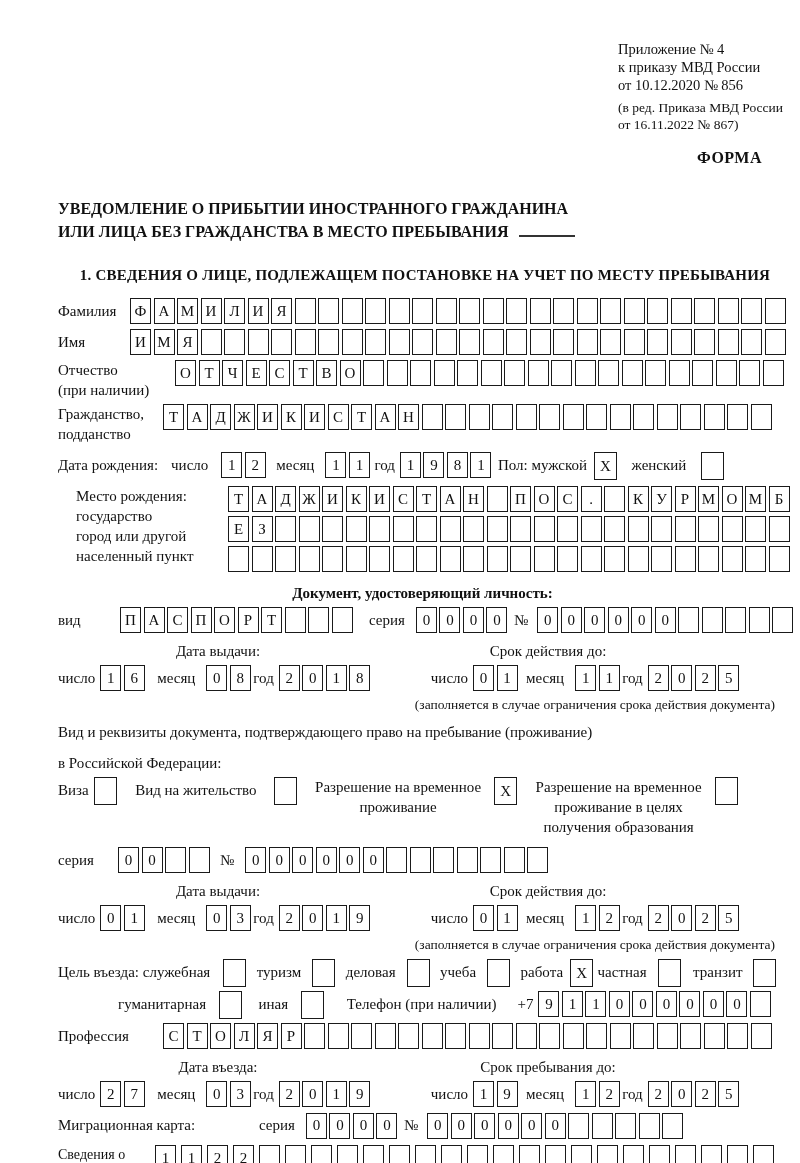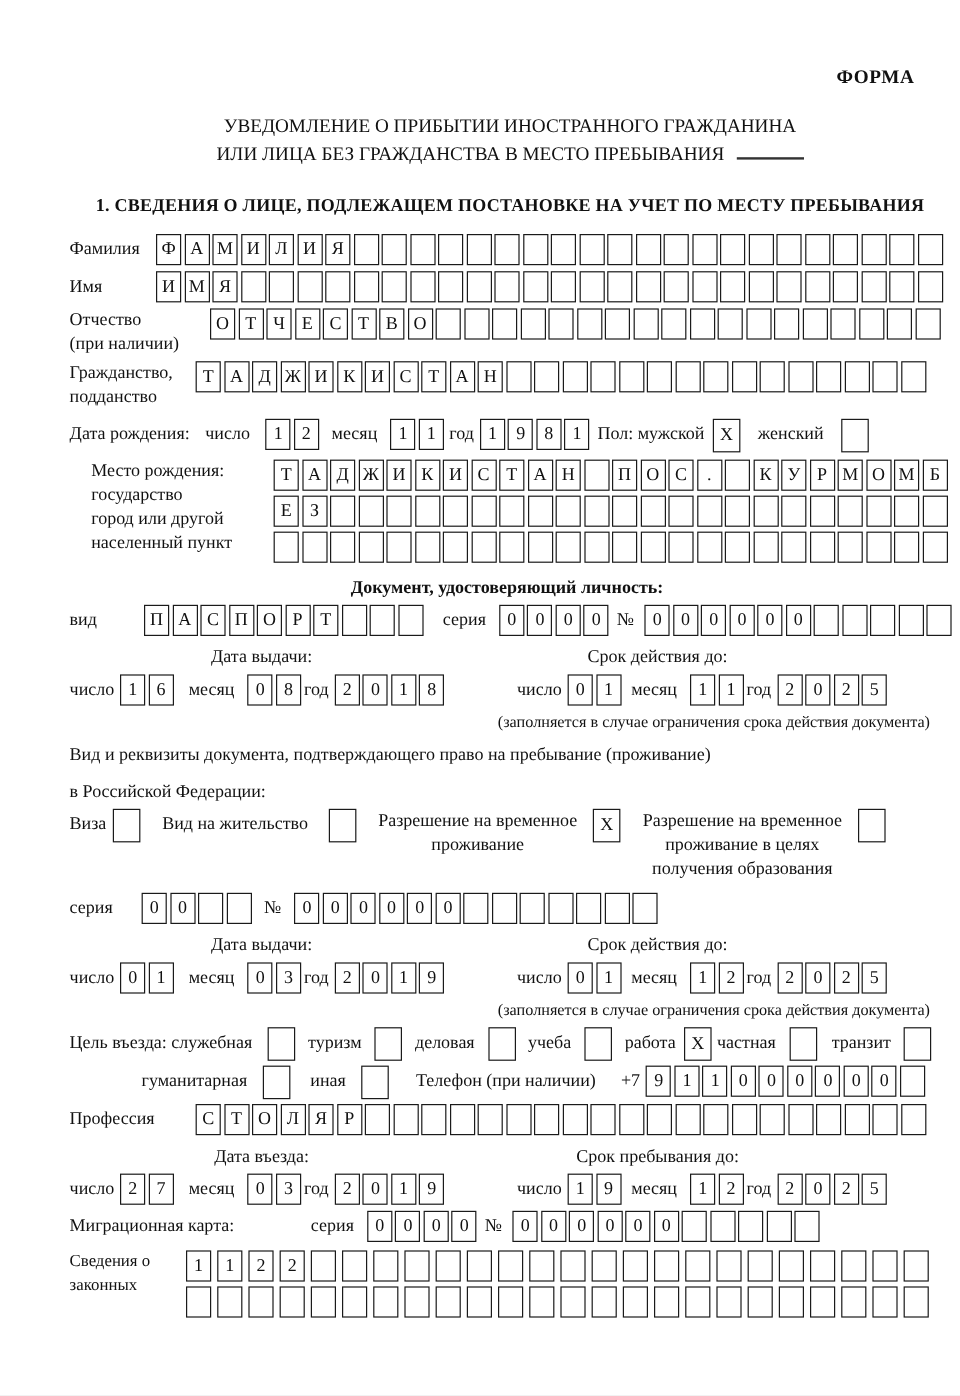--- a/index.html
+++ b/index.html
@@ -5,21 +5,21 @@
   html,body{margin:0;padding:0;background:#e8e8e8;}
   .page{
     width:800px;height:1163px;margin:0 auto;background:#ffffff;
     font-family:"Liberation Serif","DejaVu Serif",serif;color:#111;
     padding:40px 8px 0 58px;box-sizing:border-box;overflow:hidden;position:relative;
   }
   .hdr{margin-left:560px;font-size:14.5px;line-height:18px;}
   .hdr .sub{font-size:13.5px;line-height:17px;}
   .hdr .sub-first{margin-top:5px;}
   .forma{text-align:right;padding-right:30px;font-weight:bold;font-size:16px;margin-top:16px;letter-spacing:.5px;}
-  .title{text-align:center;font-weight:normal;font-size:16px;line-height:23px;margin-top:20px;}
+  .title{text-align:left;font-weight:bold;font-size:16px;line-height:23px;margin-top:30px;}
   .title-underline{display:inline-block;width:56px;border-bottom:2px solid #333;margin-left:10px;}
   .section-heading{text-align:center;font-weight:bold;font-size:15px;margin-top:24px;margin-bottom:14px;letter-spacing:.2px;}
   .line{display:flex;align-items:flex-start;margin-bottom:4px;}
   .line.tight{margin-bottom:0;}
   .line.right{justify-content:flex-end;padding-right:12px;margin-bottom:6px;}
   .line.center{justify-content:center;font-family:Liberation Serif, serif;}
   .lbl{font-size:15px;line-height:27px;white-space:nowrap;padding-right:5px;flex:none;}
   .lbl.ml{line-height:20px;}
   .lbl.ctr{text-align:center;}
   .b{font-weight:bold;}
@@ -31,20 +31,27 @@
   .gap{flex:none;display:inline-block;height:1px;}
   .bxgroup{display:flex;flex:none;}
   .bxcol{display:flex;flex-direction:column;flex:none;}
   .bxcol .bxgroup{margin-bottom:4px;}
 </style>
 </head>
 <body>
 
 <div class="page">
 
+  <div class="hdr">
+    <div>Приложение № 4</div>
+    <div>к приказу МВД России</div>
+    <div>от 10.12.2020 № 856</div>
+    <div class="sub sub-first">(в ред. Приказа МВД России</div>
+    <div class="sub">от 16.11.2022 № 867)</div>
+  </div>
 
   <div class="forma">ФОРМА</div>
 
   <div class="title">
     <div>УВЕДОМЛЕНИЕ О ПРИБЫТИИ ИНОСТРАННОГО ГРАЖДАНИНА</div>
     <div>
       <span>ИЛИ ЛИЦА БЕЗ ГРАЖДАНСТВА В МЕСТО ПРЕБЫВАНИЯ</span><span class="title-underline"></span>
     </div>
   </div>
 
@@ -767,21 +774,21 @@
         <div class="lbl">
           <div>год</div>
         </div>
         <div class="bxgroup">
           <span class="box">2</span>
           <span class="box">0</span>
           <span class="box">2</span>
           <span class="box">5</span>
         </div>
       </div>
-      <div class="line" style="margin-top: 4px;">
+      <div class="line" style="margin-top: 4px; align-items: center;">
         <div class="lbl" style="width: 196px;">
           <div>Миграционная карта:</div>
         </div>
         <div class="lbl">
           <div>серия</div>
         </div>
         <span class="gap" style="width: 6px;"></span>
         <div class="bxgroup">
           <span class="box">0</span>
           <span class="box">0</span>

